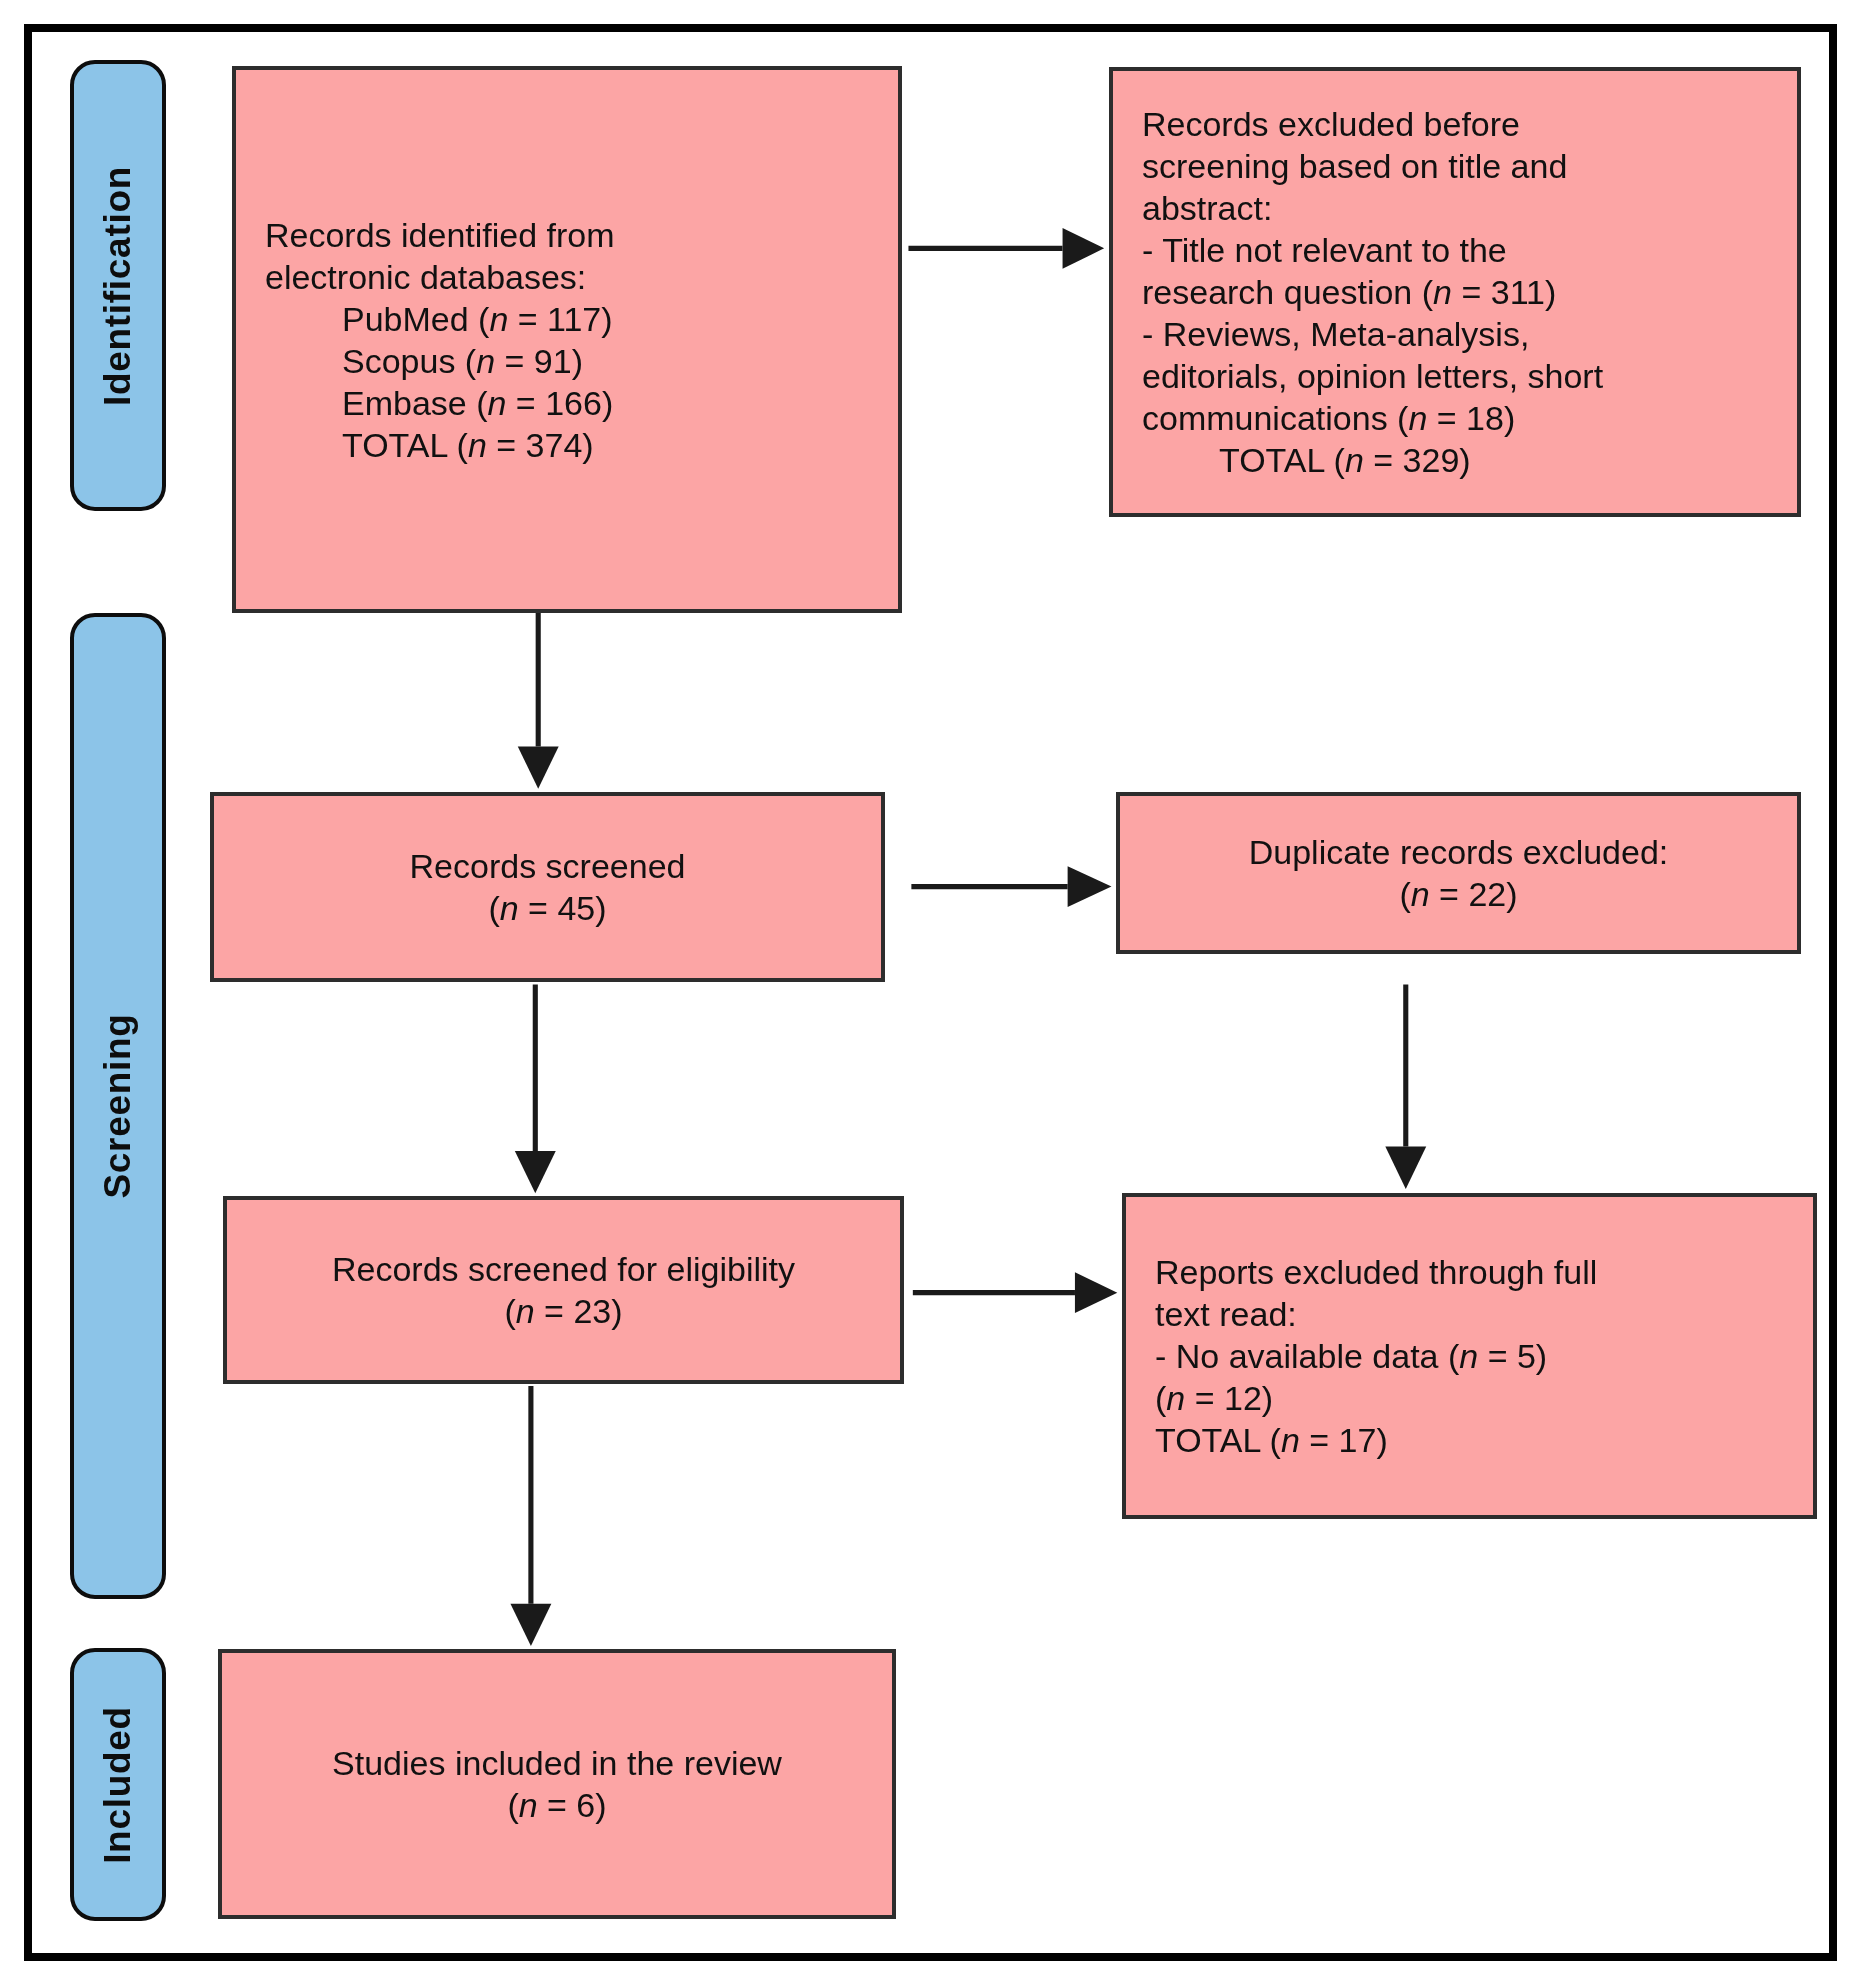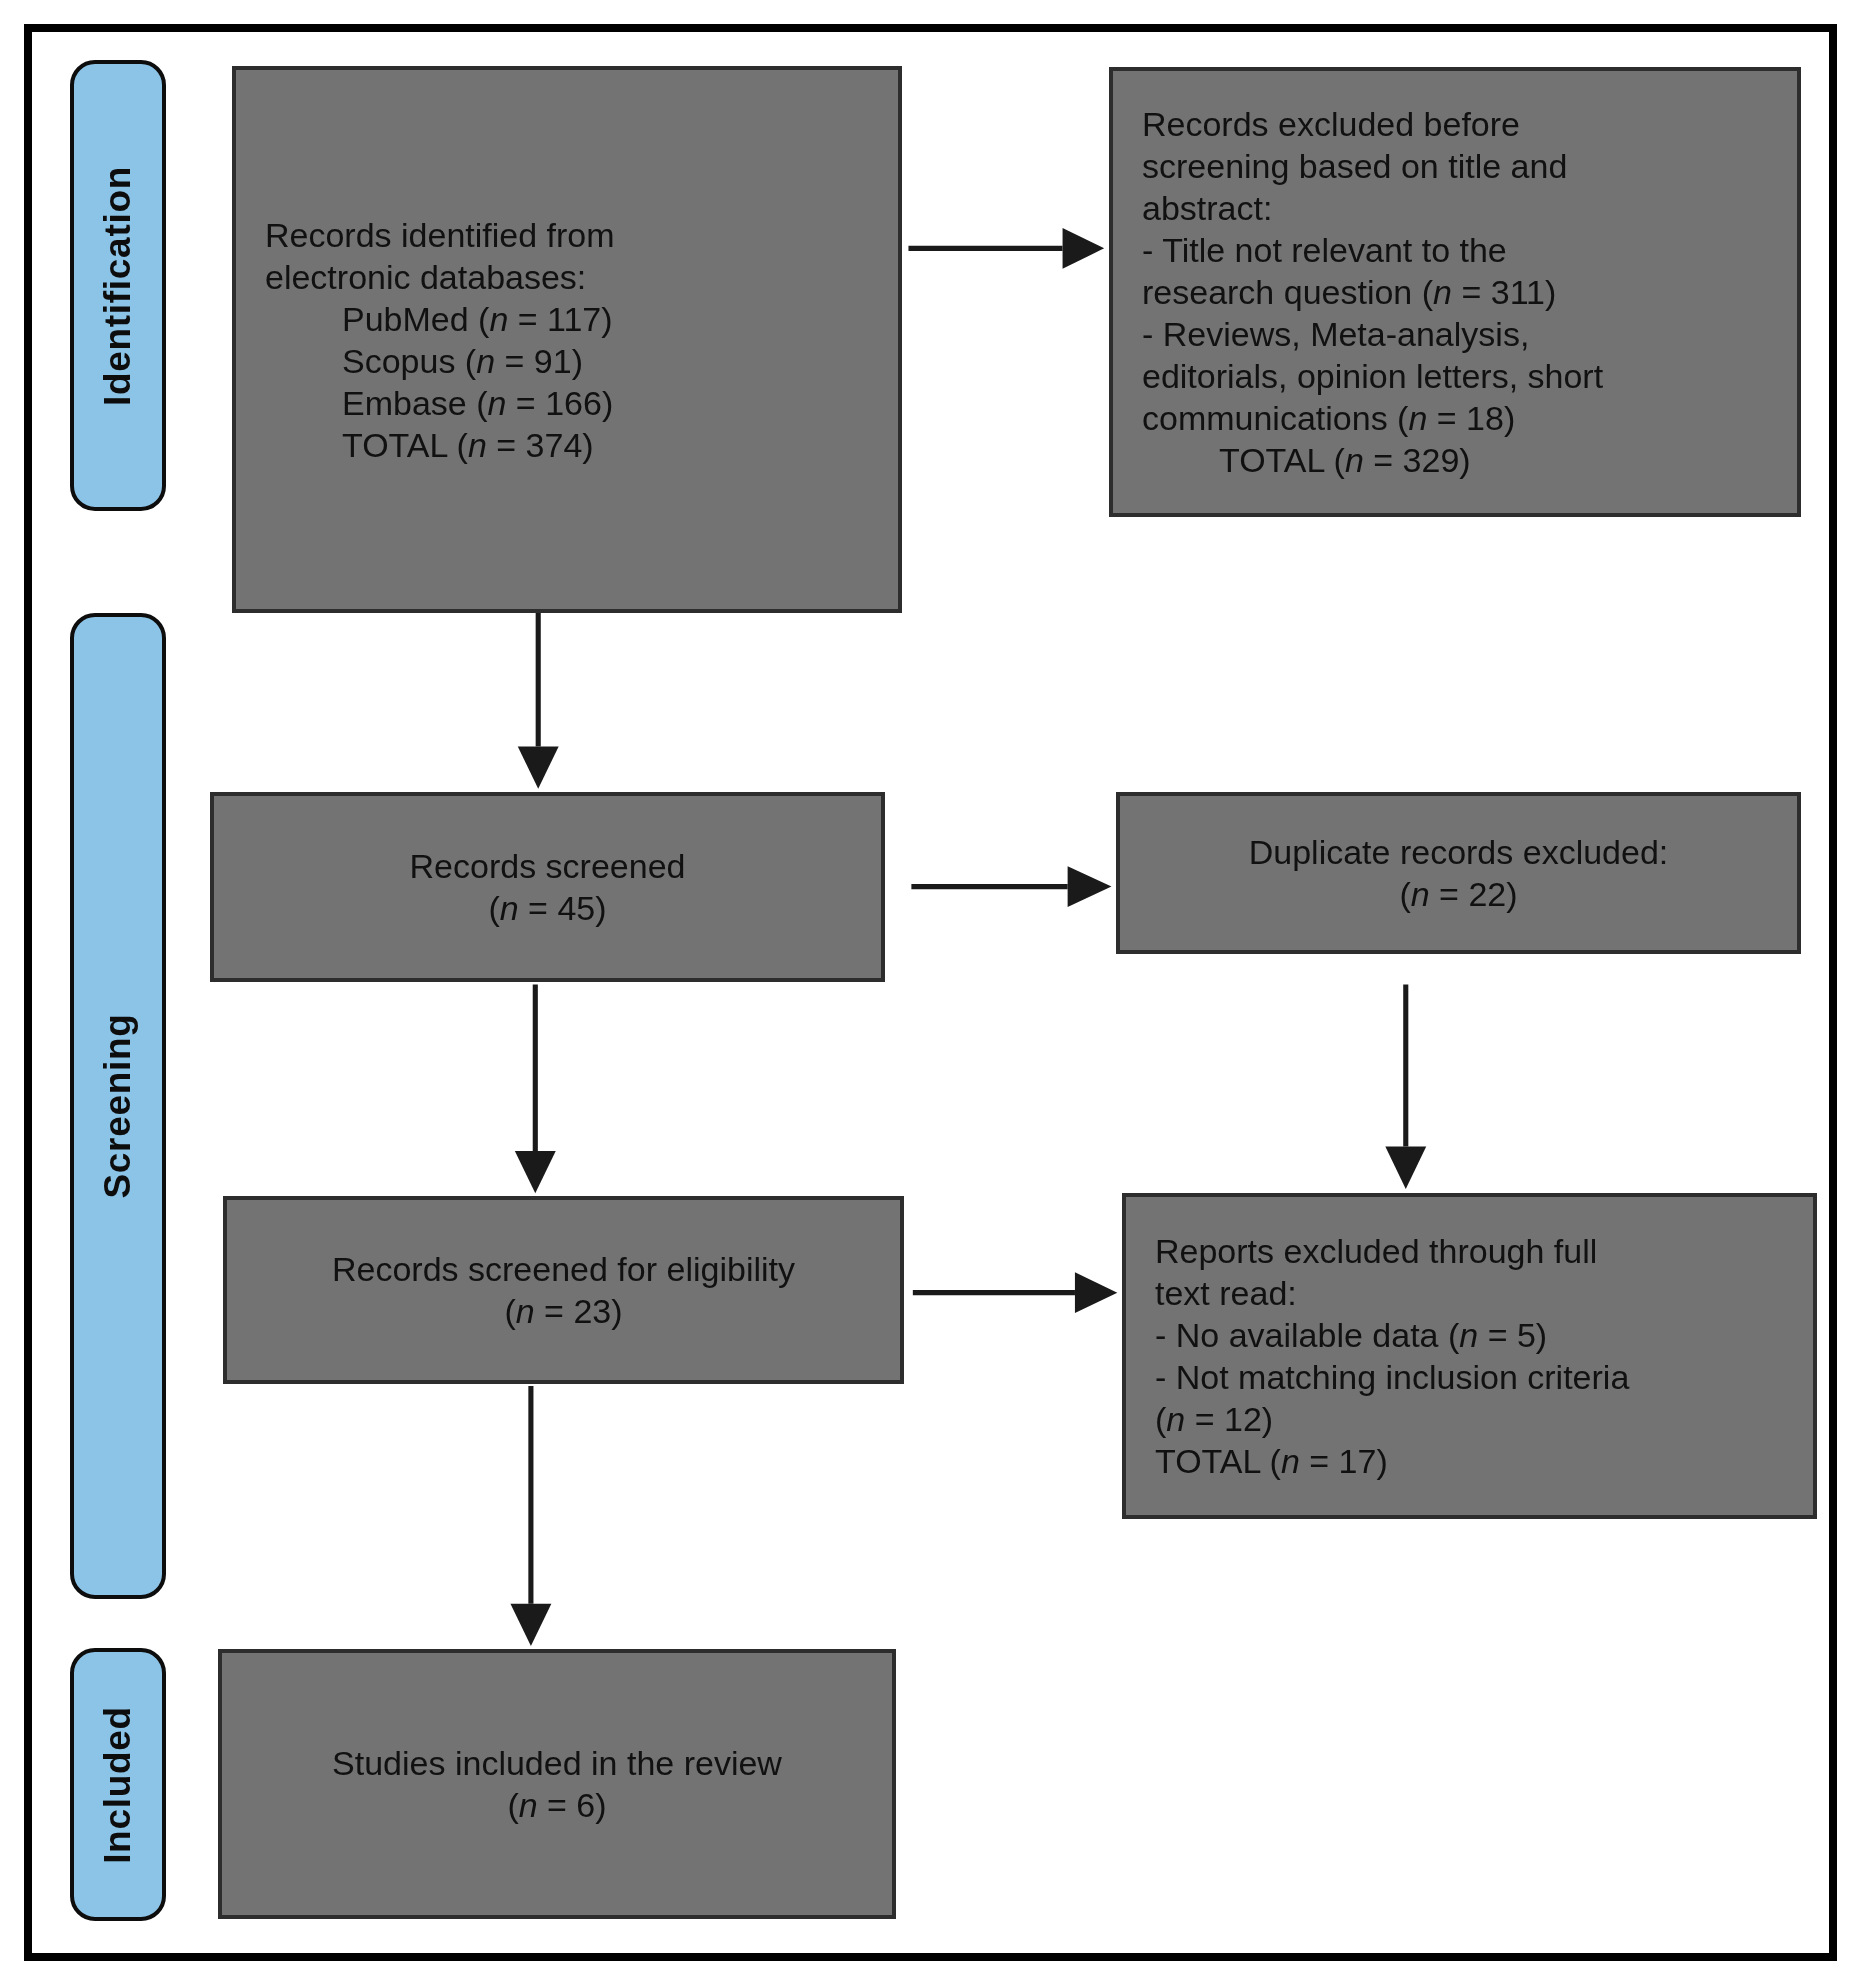--- a/index.html
+++ b/index.html
@@ -43,21 +43,21 @@
     color: #0d0d0d;
     letter-spacing: 0.7px;
   }
   .stage-identification { left: 70px; top: 60px;  height: 451px; }
   .stage-screening      { left: 70px; top: 613px; height: 986px; }
   .stage-included       { left: 70px; top: 1648px; height: 273px; }
 
   
   .box {
     position: absolute;
-    background: #737373;
+    background: #fca5a5;
     border: 4.4px solid #2d2d2d;
     box-sizing: border-box;
     display: flex;
     flex-direction: column;
     justify-content: center;
     color: #111111;
     font-size: 34px;
     line-height: 42px;
   }
   .box .line { white-space: nowrap; }
@@ -164,21 +164,20 @@
 
   <div class="box center-align box-assessed">
     <div class="line">Records screened for eligibility</div>
     <div class="line">(<i>n</i> = 23)</div>
   </div>
 
   <div class="box left-align box-excluded-fulltext">
     <div class="line">Reports excluded through full</div>
     <div class="line">text read:</div>
     <div class="line">- No available data (<i>n</i> = 5)</div>
-    <div class="line">- Not matching inclusion criteria</div>
     <div class="line">(<i>n</i> = 12)</div>
     <div class="line">TOTAL (<i>n</i> = 17)</div>
   </div>
 
   <div class="box center-align box-included">
     <div class="line">Studies included in the review</div>
     <div class="line">(<i>n</i> = 6)</div>
   </div>
 </div>
 

